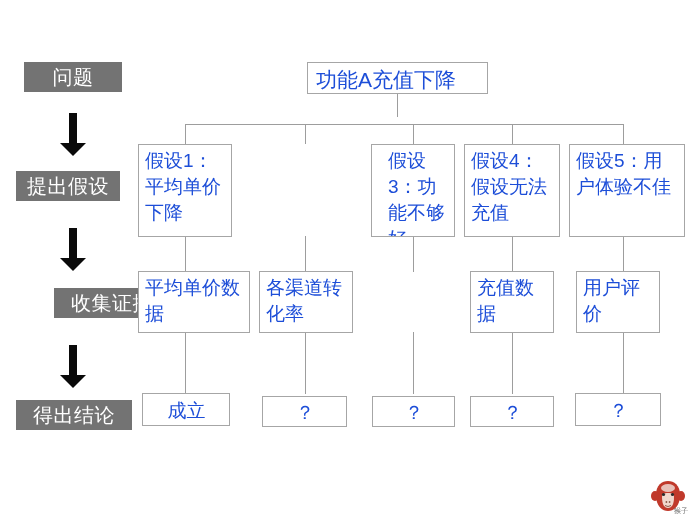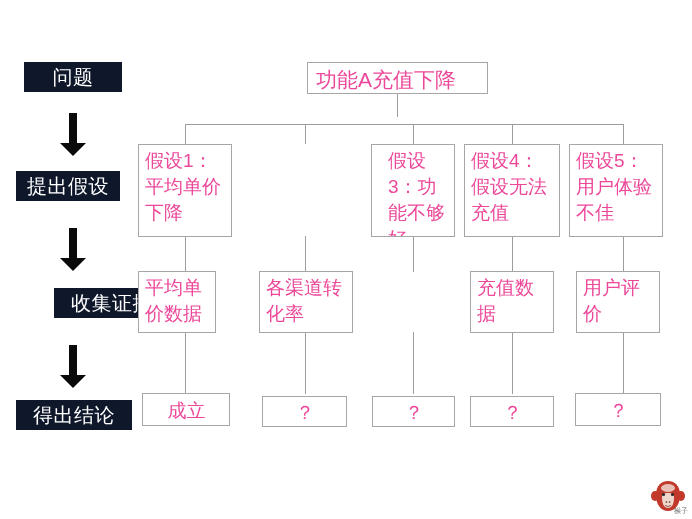--- a/index.html
+++ b/index.html
@@ -14,21 +14,21 @@
     position: relative;
     width: 692px;
     height: 519px;
     background: #ffffff;
     overflow: hidden;
   }
 
   
   .stage-label {
     position: absolute;
-    background: #0f172a;
+    background: #737373;
     color: #ffffff;
     font-size: 20px;
     line-height: 30px;
     height: 30px;
     text-align: center;
     white-space: nowrap;
     letter-spacing: 0.5px;
   }
 
   
@@ -52,21 +52,21 @@
     border-right: 13px solid transparent;
     border-top: 13px solid #0a0a0a;
   }
 
   
   .node {
     position: absolute;
     box-sizing: border-box;
     background: #ffffff;
     border: 1px solid #a6a6a6;
-    color: #ec4899;
+    color: #1d4ed8;
     font-size: 19px;
     line-height: 26px;
     padding: 3px 5px 3px 6px;
     z-index: 3;
     overflow: hidden;
     word-break: break-all;
   }
   .node.root {
     font-size: 21px;
     line-height: 30px;
@@ -150,23 +150,23 @@
     <div class="head" style="top:30px;"></div>
   </div>
 
   <div class="stage-label" style="left:16px; top:400px; width:116px;">得出结论</div>
 
   <div class="node root" style="left:307px; top:62px; width:181px; height:32px;">功能A充值下降</div>
 
   <div class="node" style="left:138px; top:144px; width:94px; height:93px;">假设1：平均单价下降</div>
   <div class="node" style="left:371px; top:144px; width:84px; height:93px;padding-left:16px;">假设3：功能不够好</div>
   <div class="node" style="left:464px; top:144px; width:96px; height:93px;">假设4：假设无法充值</div>
-  <div class="node" style="left:569px; top:144px; width:94px; height:93px;">假设5：用户体验不佳</div>
+  <div class="node" style="left:569px; top:144px; width:116px; height:93px;">假设5：用户体验不佳</div>
 
-  <div class="node" style="left:138px; top:271px; width:78px; height:62px;">平均单价数据</div>
+  <div class="node" style="left:138px; top:271px; width:112px; height:62px;">平均单价数据</div>
   <div class="node" style="left:259px; top:271px; width:94px; height:62px;">各渠道转化率</div>
   <div class="node" style="left:470px; top:271px; width:84px; height:62px;">充值数据</div>
   <div class="node" style="left:576px; top:271px; width:84px; height:62px;">用户评价</div>
 
   <div class="node center" style="left:142px; top:393px; width:88px; height:33px; line-height:27px;">成立</div>
   <div class="node center" style="left:262px; top:396px; width:85px; height:31px; line-height:25px;">？</div>
   <div class="node center" style="left:372px; top:396px; width:83px; height:31px; line-height:25px;">？</div>
   <div class="node center" style="left:470px; top:396px; width:84px; height:31px; line-height:25px;">？</div>
   <div class="node center" style="left:575px; top:393px; width:86px; height:33px; line-height:27px;">？</div>
 

